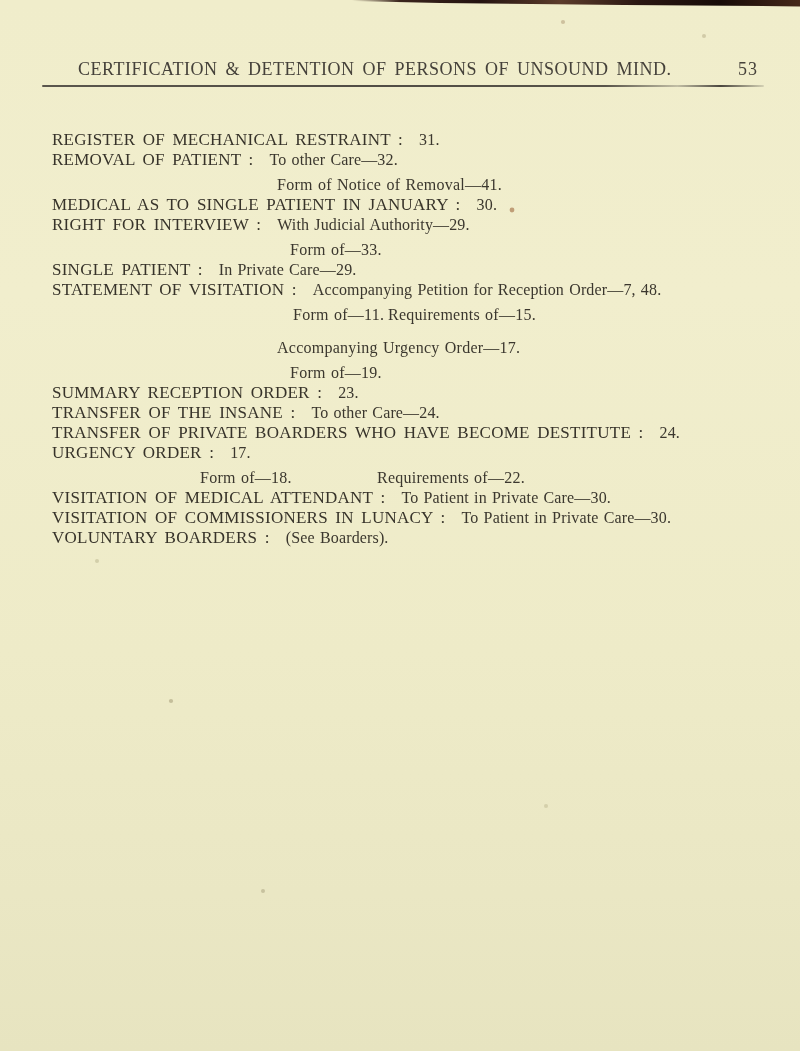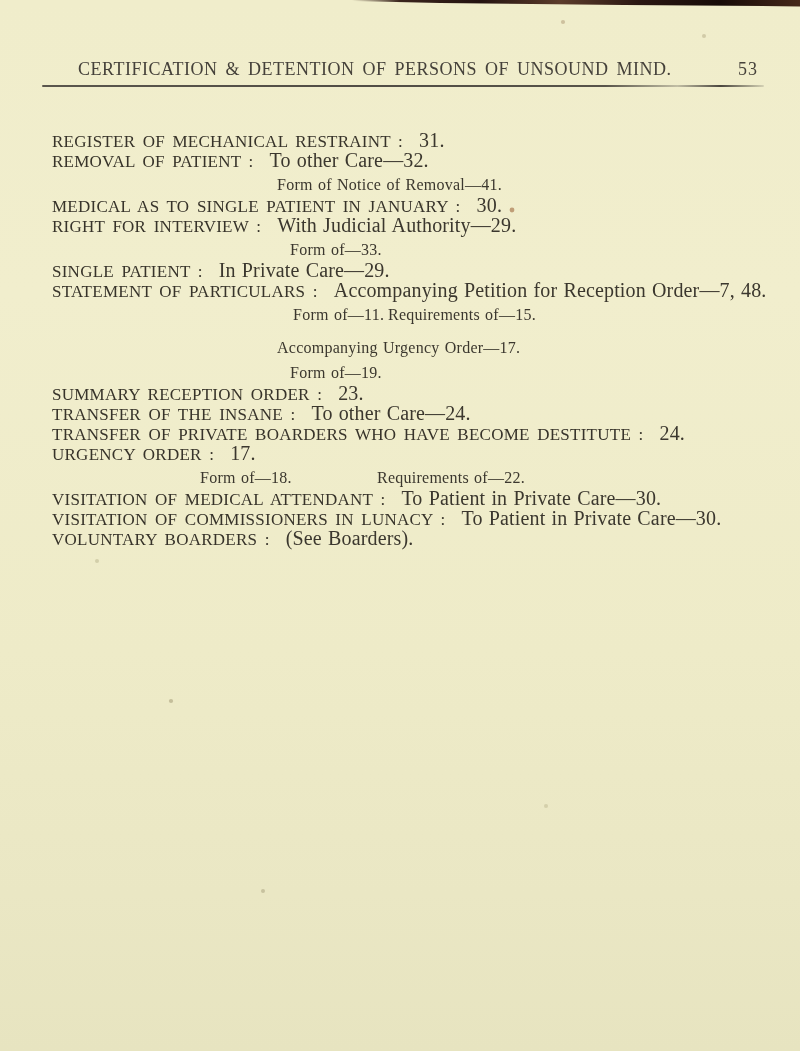--- a/index.html
+++ b/index.html
@@ -34,21 +34,21 @@
   .index{
     position:absolute;left:52px;top:130px;right:8px;
     font-size:16px;line-height:20px;
   }
   .line{height:20px;line-height:20px;white-space:nowrap;}
   .line.main{}
   .line.sub{margin-top:5px;position:relative;}
   .line.sub.spaced{margin-top:13px;}
   .line:first-child{margin-top:0;}
   .term{font-size:17px;letter-spacing:.25px;word-spacing:3px;color:#37332a;}
-  .inline{margin-left:16px;font-size:20px;letter-spacing:.15px;word-spacing:1px;color:#3b372e;}
+  .inline{margin-left:16px;font-size:16px;letter-spacing:.15px;word-spacing:1px;color:#3b372e;}
   .seg{position:absolute;top:0;font-size:16px;letter-spacing:.25px;word-spacing:1px;color:#3b372e;}
   
   .specks{
     position:absolute;top:0;left:0;width:2px;height:2px;border-radius:50%;background:transparent;
     box-shadow:
       511px 209px 0 1.4px rgba(152,92,50,.55),
       562px 21px  0 1.1px rgba(150,120,85,.38),
       420px 204px 0 1.0px rgba(125,115,72,.40),
       703px 35px  0 1.0px rgba(140,125,85,.30),
       170px 700px 0 1.1px rgba(120,110,72,.35),
@@ -75,21 +75,21 @@
       <div class="line main"><span class="term">REMOVAL OF PATIENT :</span><span class="inline">To other Care—32.</span></div>
       <div class="line sub">
         <span class="seg" style="left: 225px;">Form of Notice of Removal—41.</span>
       </div>
       <div class="line main"><span class="term">MEDICAL AS TO SINGLE PATIENT IN JANUARY :</span><span class="inline">30.</span></div>
       <div class="line main"><span class="term">RIGHT FOR INTERVIEW :</span><span class="inline">With Judicial Authority—29.</span></div>
       <div class="line sub">
         <span class="seg" style="left: 238px;">Form of—33.</span>
       </div>
       <div class="line main"><span class="term">SINGLE PATIENT :</span><span class="inline">In Private Care—29.</span></div>
-      <div class="line main"><span class="term">STATEMENT OF PARTICULARS :</span><span class="inline">Accompanying Petition for Reception Order—7, 48.</span></div>
+      <div class="line main"><span class="term">STATEMENT OF VISITATION :</span><span class="inline">Accompanying Petition for Reception Order—7, 48.</span></div>
       <div class="line sub">
         <span class="seg" style="left: 241px;">Form of—11.</span>
         <span class="seg" style="left: 336px;">Requirements of—15.</span>
       </div>
       <div class="line sub spaced">
         <span class="seg" style="left: 225px;">Accompanying Urgency Order—17.</span>
       </div>
       <div class="line sub">
         <span class="seg" style="left: 238px;">Form of—19.</span>
       </div>

